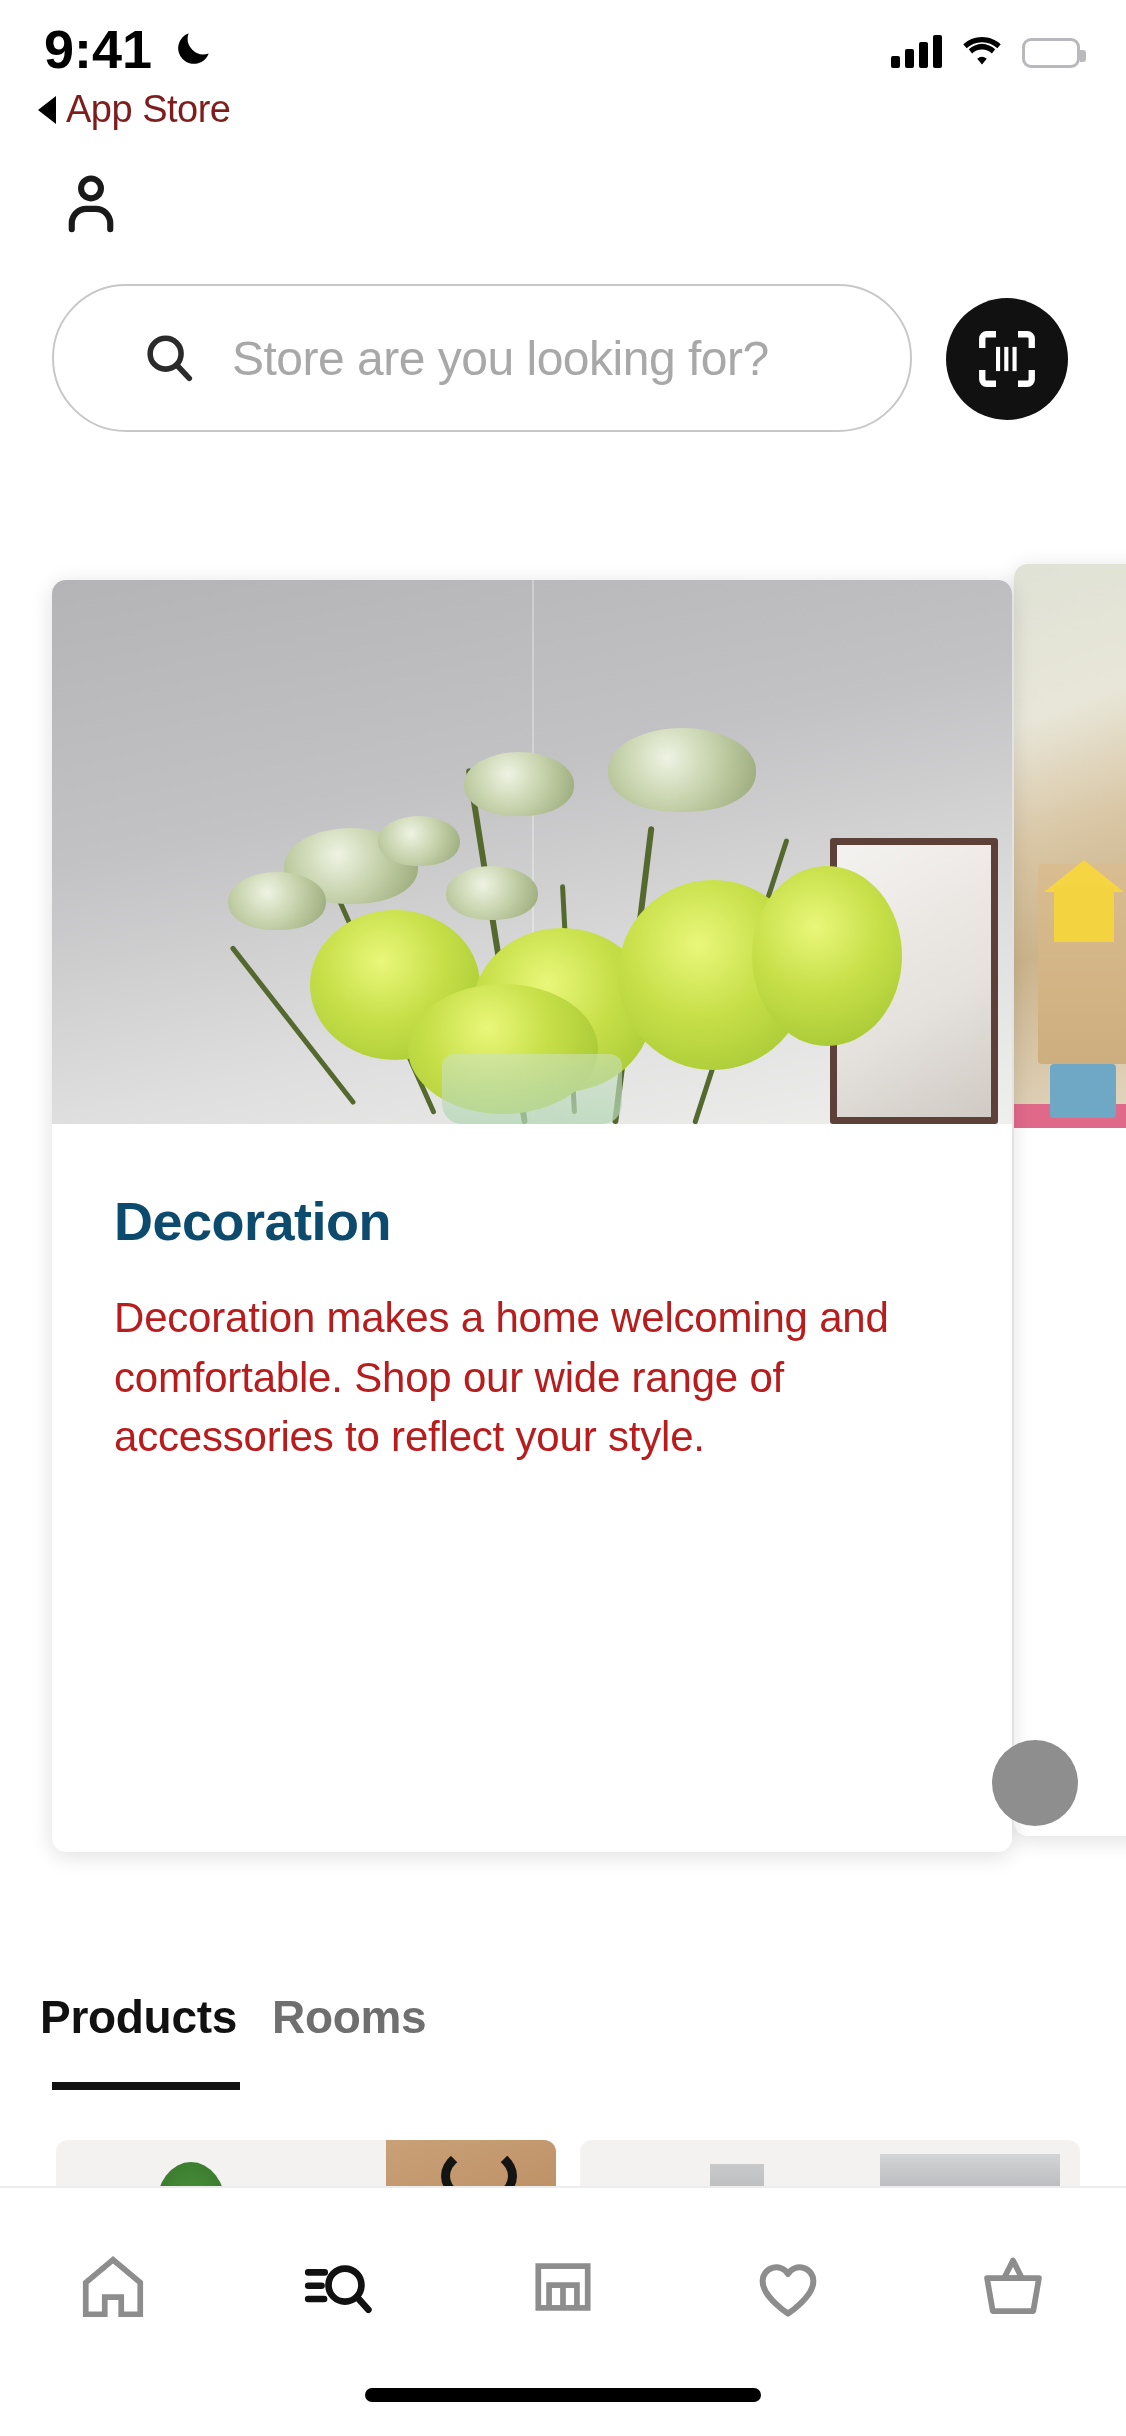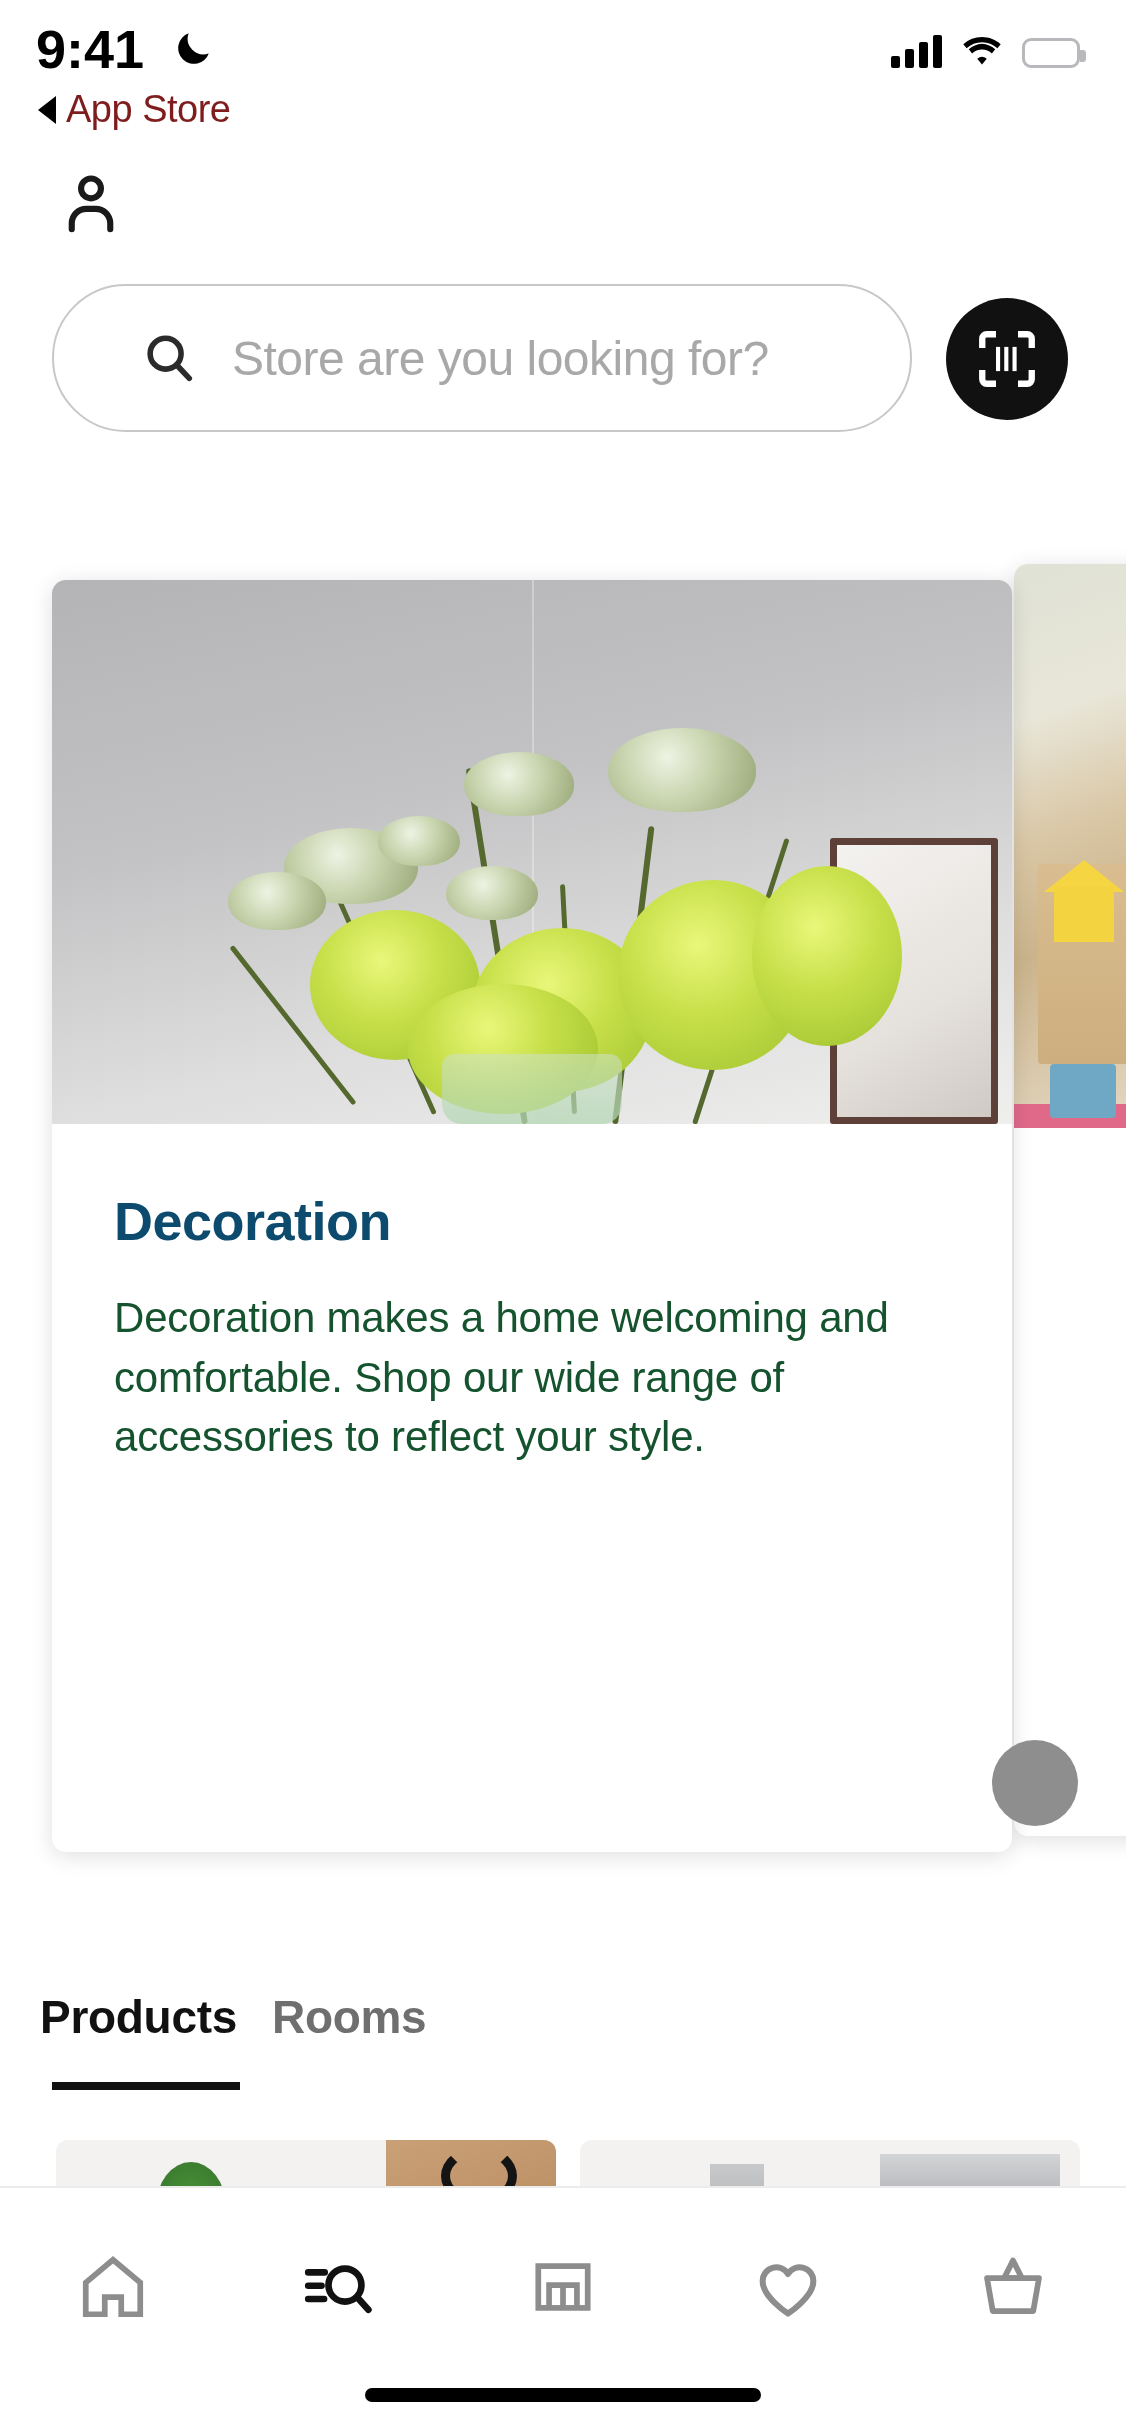--- a/index.html
+++ b/index.html
@@ -7,21 +7,21 @@
     width:1126px; height:2436px;
     background:#ffffff;
     font-family:"Liberation Sans", sans-serif;
     overflow:hidden;
   }
   .phone { position:relative; width:1126px; height:2436px; background:#fff; overflow:hidden; }
 
   
   .statusbar { position:absolute; top:0; left:0; width:1126px; height:140px; }
   .sb-time {
-    position:absolute; left:36px; top:22px;
+    position:absolute; left:44px; top:22px;
     font-size:54px; font-weight:600; color:#000;
     letter-spacing:0px; line-height:1;
   }
   .sb-moon { position:absolute; left:172px; top:28px; width:42px; height:42px; }
   .sb-back {
     position:absolute; left:38px; top:88px;
     display:flex; align-items:center; gap:10px;
   }
   .sb-back-tri {
     width:0;height:0;
@@ -86,21 +86,21 @@
     border-radius:3px; }
   .stem { position:absolute; background:#55692f; border-radius:3px; transform-origin:bottom center; }
   .umbel { position:absolute; border-radius:50% 50% 46% 46%;
     background:radial-gradient(circle at 40% 35%, #eef3e3 0%, #c6d2ab 45%, #94a473 100%); }
   .lady { position:absolute; border-radius:50%;
     background:radial-gradient(circle at 42% 34%, #e9f77a 0%, #c8e04a 42%, #9ec22e 100%);
     filter:blur(.4px); }
 
   .hcard-body { padding:66px 62px 0 62px; }
   .hcard-title { font-size:54px; font-weight:bold; color:#0c4a6e; letter-spacing:-0.5px; }
-  .hcard-desc { margin-top:36px; font-size:42px; line-height:1.42; color:#14532d; letter-spacing:-0.2px; }
+  .hcard-desc { margin-top:36px; font-size:42px; line-height:1.42; color:#b91c1c; letter-spacing:-0.2px; }
 
   .hcard-next {
     position:absolute; top:-16px; left:1014px;
     width:180px; height:1272px;
     background:#fff; border-radius:14px;
     box-shadow:0 4px 22px rgba(0,0,0,0.13); overflow:hidden;
   }
   .hcard-next-img { width:100%; height:560px;
     background:linear-gradient(160deg,#dfe2d5 0%,#e8e6d8 26%,#d9c6a4 46%,#cbb48c 64%,#e7dcc9 100%); }
   .toy-shelf { position:absolute; left:24px; top:300px; width:140px; height:200px;

